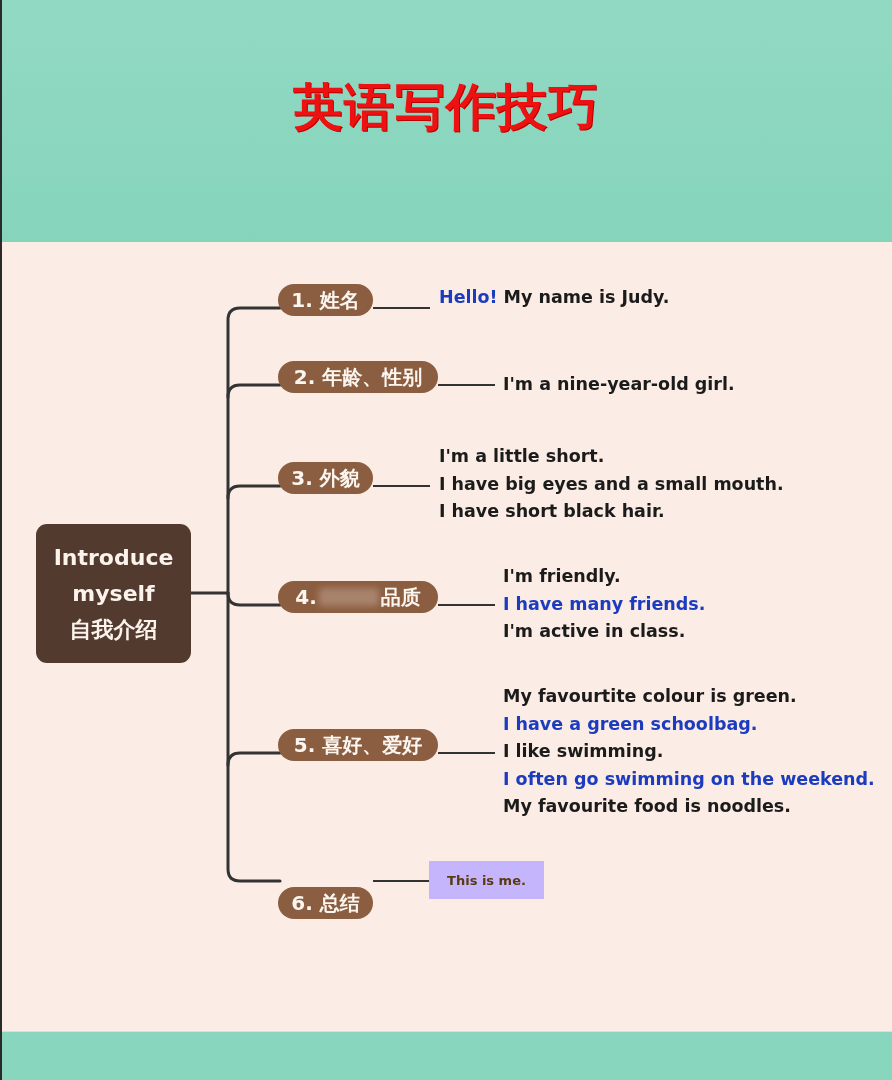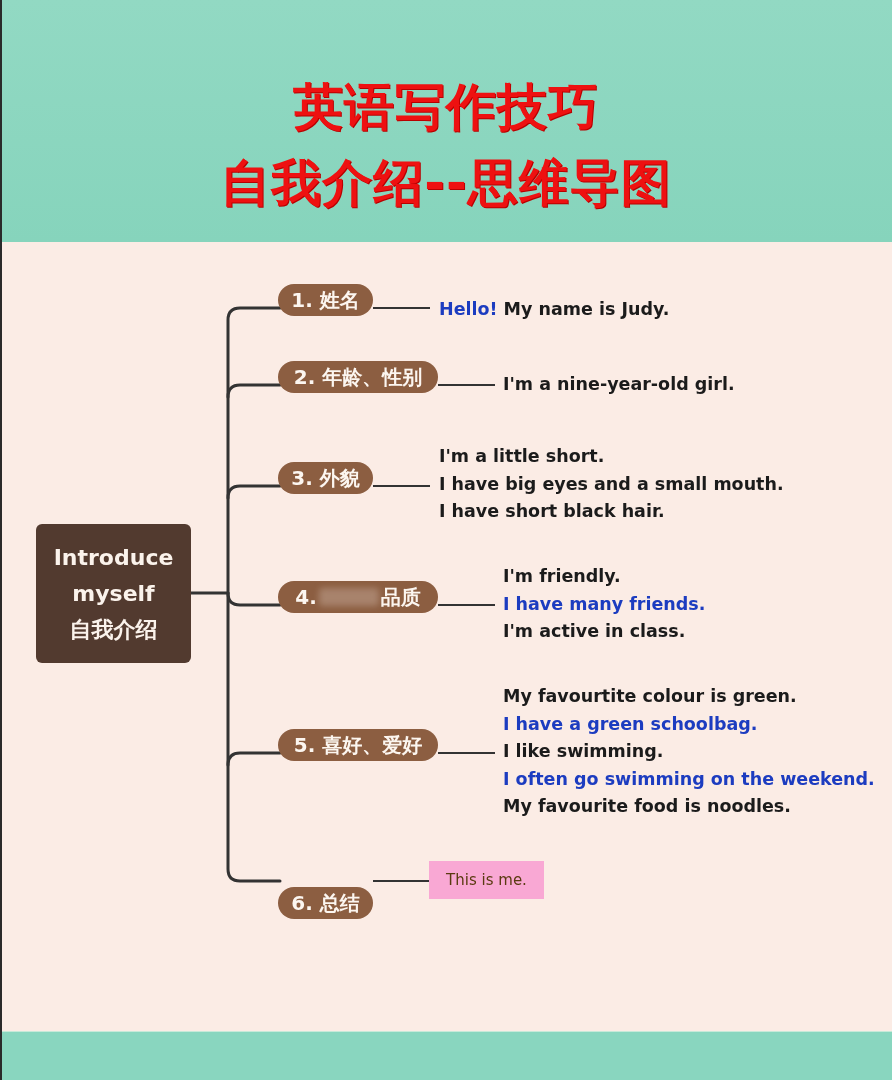--- a/index.html
+++ b/index.html
@@ -21,50 +21,49 @@
   }
   .title-1 { top: 74px; }
   .title-2 { top: 150px; }
   .footer {
     position: absolute; left: 0; top: 1031px; width: 892px; height: 49px;
     background: #89d6bf; border-top: 1px solid #c8ead9;
   }
   .lines { position: absolute; left: 0; top: 0; }
   .central {
     position: absolute; left: 36px; top: 524px; width: 155px; height: 139px;
-    background: #523a2f; border-radius: 6px;
+    background: #523a2f; border-radius: 11px;
     display: flex; flex-direction: column; align-items: center; justify-content: center;
     color: #fbf3ec; font-weight: bold; font-size: 22px; line-height: 36px;
   }
   .pill {
     position: absolute; height: 32px; border-radius: 25px;
     background: #8c5e41; color: #fcf6f0;
     display: flex; align-items: center; justify-content: center;
     font-weight: bold; font-size: 20px; white-space: nowrap;
   }
   .blurred {
     display: inline-block; width: 60px; height: 18px; margin: 0 2px;
     background: rgba(220,200,190,0.35); filter: blur(3px); border-radius: 4px;
   }
   .texts { position: absolute; font-weight: bold; font-size: 17.5px; line-height: 27.5px; color: #1b1b1b; white-space: nowrap; }
   .blue { color: #1c3cc0; }
   .summary-box {
     position: absolute; left: 429px; top: 861px; width: 115px; height: 38px;
-    background: #f9a8d4; color: #5a3a10; font-weight: normal; font-size: 15px;
+    background: #c4b5fd; color: #5a3a10; font-weight: bold; font-size: 13px;
     display: flex; align-items: center; justify-content: center;
   }
 </style>
 </head>
 <body>
 
 <div class="left-edge"></div>
 
 <div class="header">
   <div class="title-line title-1">英语写作技巧</div>
-  <div class="title-line title-2">自我介绍--思维导图</div>
 </div>
 
 <svg class="lines" width="892" height="1080">
   <g fill="none" stroke="#333333" stroke-width="3" stroke-linecap="round">
 
     <path d="M191 593 L228 593"></path>
 
     <path d="M280 308 L240 308 Q228 308 228 320 L228 869 Q228 881 240 881 L280 881"></path>
 
     <path d="M228 397 Q228 385 240 385 L280 385"></path>
@@ -85,21 +84,21 @@
   </g>
 </svg>
 
 <div class="central">
   <div>Introduce</div>
   <div>myself</div>
   <div>自我介绍</div>
 </div>
 
 <div class="pill" style="left:278px; top:284px; width:95px;">1. 姓名</div>
-<div class="texts" style="left:439px; top:296px;">
+<div class="texts" style="left:439px; top:284px;">
   <span class="blue">Hello!</span><span> My name is Judy.</span>
 </div>
 
 <div class="pill" style="left:278px; top:361px; width:160px;">2. 年龄、性别</div>
 <div class="texts" style="left:503px; top:371px;">
   <span>I'm a nine-year-old girl.</span>
 </div>
 
 <div class="pill" style="left:278px; top:462px; width:95px;">3. 外貌</div>
 <div class="texts" style="left:439px; top:443px;">

